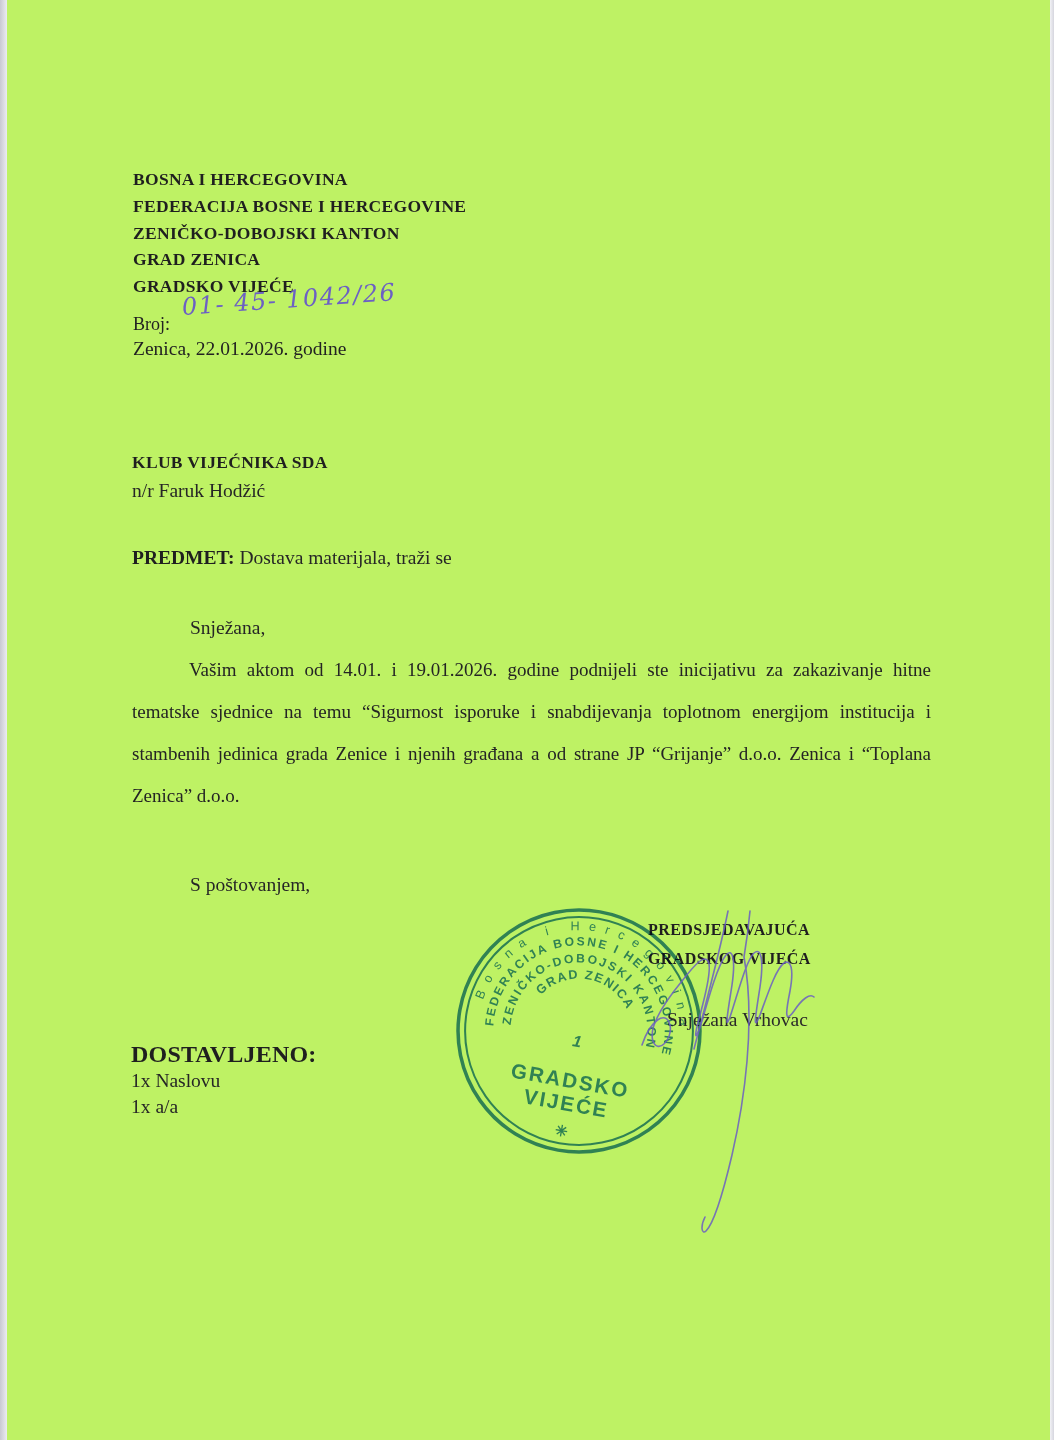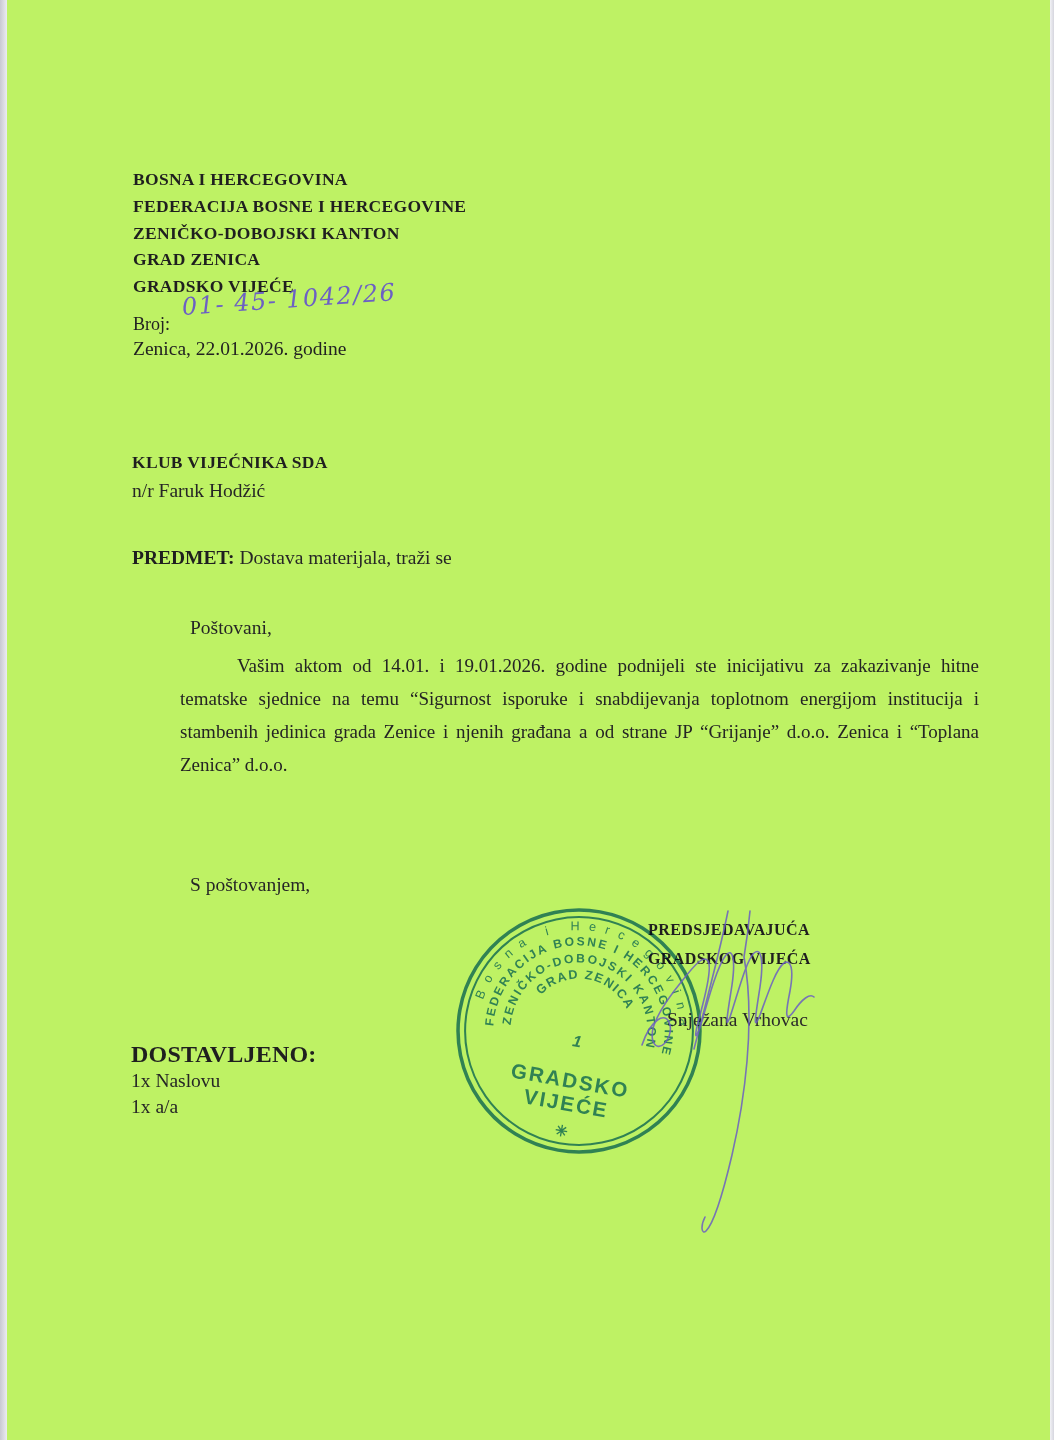--- a/index.html
+++ b/index.html
@@ -36,24 +36,23 @@
     white-space:nowrap;
   }
   .place-date{left:133px;top:338px;font-size:19.5px;color:#222;}
   .recipient{left:132px;top:424px;font-size:19.5px;line-height:27.5px;margin-top:25px;}
   .recipient .bold{font-weight:bold;font-size:17.5px;letter-spacing:0.3px;color:#1f1f1f;}
   .subject{left:132px;top:547px;font-size:19.5px;}
   .subject .bold{font-weight:bold;color:#1f1f1f;margin-top:32px;}
   .salutation{left:190px;top:617px;font-size:19.5px;}
   .para{
     left:132px;width:799px;
-    font-size:19px;line-height:33px;
+    font-size:19px;line-height:42px;
     text-align:justify;text-indent:57px;
     color:#242424;
-    margin-left:48px;
   }
   .para1{top:649px;}
   .para2{top:775px;}
   .closing{left:190px;top:874px;font-size:19.5px;}
   .sig-title{
     left:648px;top:916px;width:200px;
     font-weight:bold;font-size:16px;
     line-height:28.5px;letter-spacing:0.4px;color:#1f1f1f;
     z-index:1;
   }
@@ -91,21 +90,21 @@
 
   <div class="abs recipient">
     <div class="bold">KLUB VIJEĆNIKA SDA</div>
     <div>n/r Faruk Hodžić</div>
   </div>
 
   <div class="abs subject">
     <span class="bold">PREDMET:</span><span> Dostava materijala, traži se</span>
   </div>
 
-  <div class="abs salutation">Poštovani,</div>
+  <div class="abs salutation">Snježana,</div>
 
   <div class="abs para para1">Vašim aktom od 14.01. i 19.01.2026. godine podnijeli ste inicijativu za zakazivanje hitne tematske sjednice na temu “Sigurnost isporuke i snabdijevanja toplotnom energijom institucija i stambenih jedinica grada Zenice i njenih građana a od strane JP “Grijanje” d.o.o. Zenica i “Toplana Zenica” d.o.o.</div>
 
   <div class="abs closing">S poštovanjem,</div>
 
   <div class="abs sig-title">
     <div>PREDSJEDAVAJUĆA</div>
     <div>GRADSKOG VIJEĆA</div>
   </div>
 

